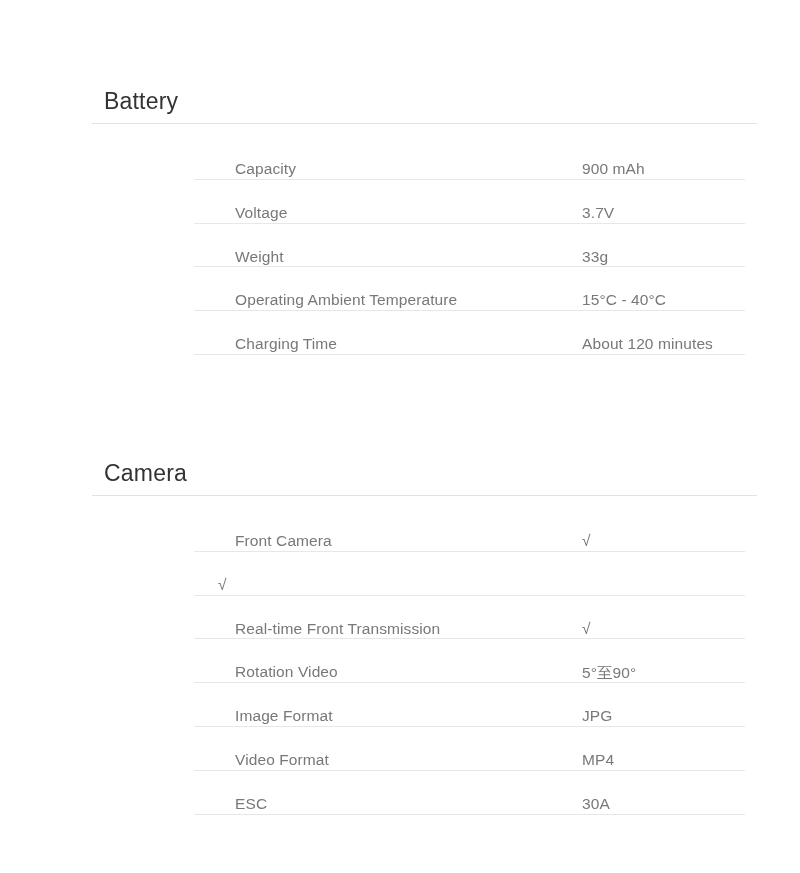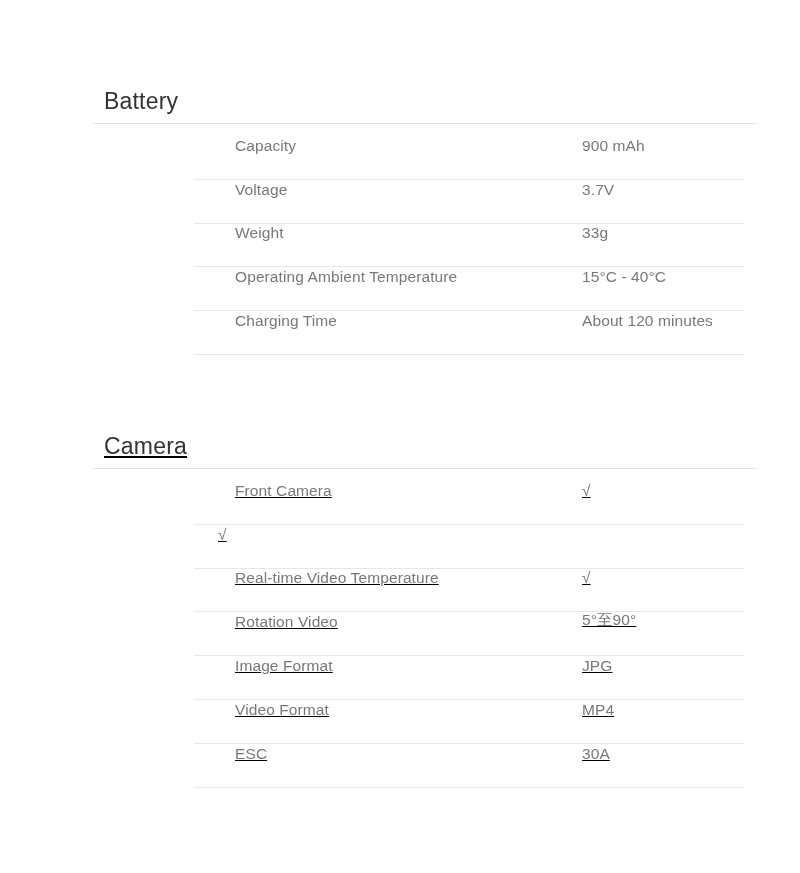--- a/index.html
+++ b/index.html
@@ -12,38 +12,37 @@
     width: 800px;
     height: 873px;
     background: #ffffff;
     overflow: hidden;
   }
   .spec-sheet {
     padding: 26px 43px 0 44px;
   }
   .spec-section { }
   .spec-section + .spec-section {
-    margin-top: 28px;
-    text-decoration: underline;
+    margin-top: 55px;
   }
   .section-title {
     font-size: 23px;
     line-height: 31px;
     font-weight: 400;
     color: #333333;
     letter-spacing: 0.2px;
     padding-bottom: 6px;
     border-bottom: 1px solid #e2e2e2;
   }
   .spec-table {
     margin-left: 90px;
   }
   .spec-row {
     display: flex;
-    align-items: flex-end;
+    align-items: flex-start;
     height: 43.8px;
     border-bottom: 1px solid #e7e7e7;
     font-size: 15.5px;
     color: #77787b;
     letter-spacing: 0.1px;
   }
   .spec-label {
     flex: 0 0 364px;
     padding-left: 29px;
   }
@@ -93,21 +92,21 @@
   <div class="spec-row">
     <div class="spec-label">Front Camera</div>
     <div class="spec-value">√</div>
   </div>
 
   <div class="spec-row">
     <div class="spec-value">√</div>
   </div>
 
   <div class="spec-row">
-    <div class="spec-label">Real-time Video Temperature</div>
+    <div class="spec-label">Real-time Front Transmission</div>
     <div class="spec-value">√</div>
   </div>
 
   <div class="spec-row">
     <div class="spec-label">Rotation Video</div>
     <div class="spec-value">5°至90°</div>
   </div>
 
   <div class="spec-row">
     <div class="spec-label">Image Format</div>

